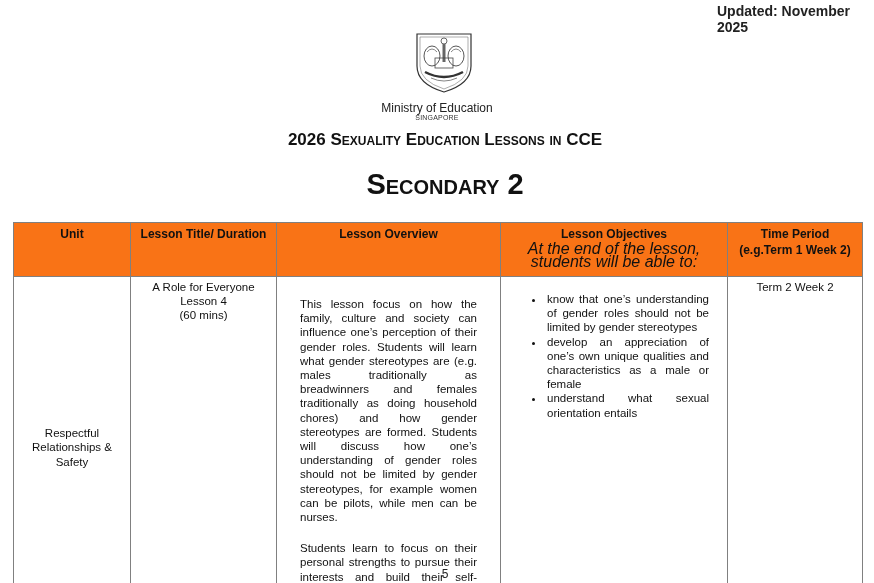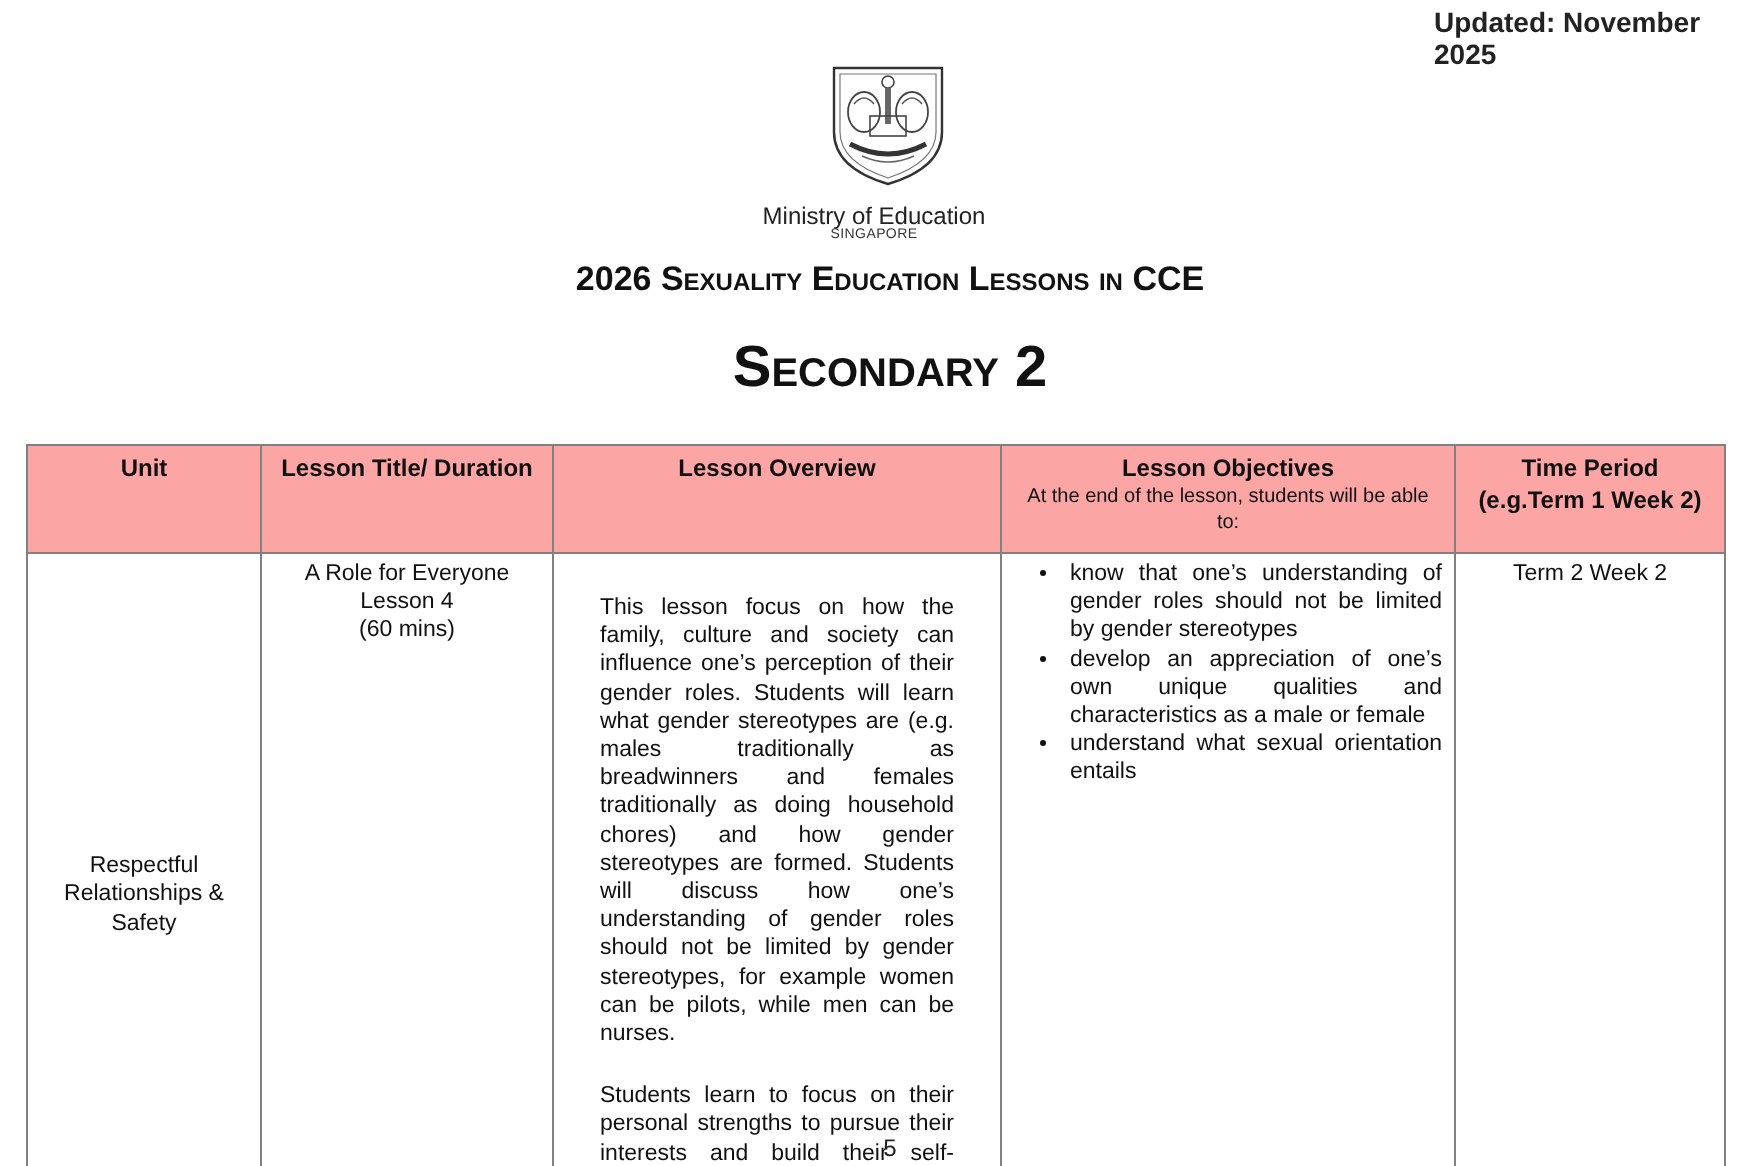--- a/index.html
+++ b/index.html
@@ -32,32 +32,32 @@
   }
   table.lessons {
     position: absolute; left: 13px; top: 222px; width: 849px;
     border-collapse: collapse; table-layout: fixed;
     font-size: 11.5px; color: #111;
   }
   table.lessons th, table.lessons td {
     border: 1.5px solid #808080; vertical-align: top; padding: 3px 6px;
   }
   table.lessons th {
-    background: #fca5a5; height: 47px; font-weight: bold; text-align: center;
+    background: #f97316; height: 47px; font-weight: bold; text-align: center;
     font-size: 12px; line-height: 16px;
   }
-  .th-sub { font-weight: normal; font-size: 10px; line-height: 13px; display: block; }
+  .th-sub { font-weight: normal; font-size: 16px; line-height: 13px; display: block; font-style: italic; }
   table.lessons td { height: 257px; line-height: 14.2px; }
   .c-unit { text-align: center; vertical-align: middle !important; }
   .c-title { text-align: center; }
   .c-overview { text-align: justify; }
   .c-overview p { margin: 17px; }
   .c-overview p + p { margin-top: 14px; }
   .c-period { text-align: center; }
-  ul.objectives { margin: 0; padding-left: 26px; text-align: justify; }
+  ul.objectives { margin: 12px; padding-left: 26px; text-align: justify; }
   ul.objectives li { padding-left: 2px; }
   .page-num {
     position: absolute; top: 567px; left: 0; width: 890px; text-align: center;
     font-size: 12px; color: #222;
   }
 </style>
 </head>
 <body>
 
 <div class="updated">Updated: November 2025</div>

